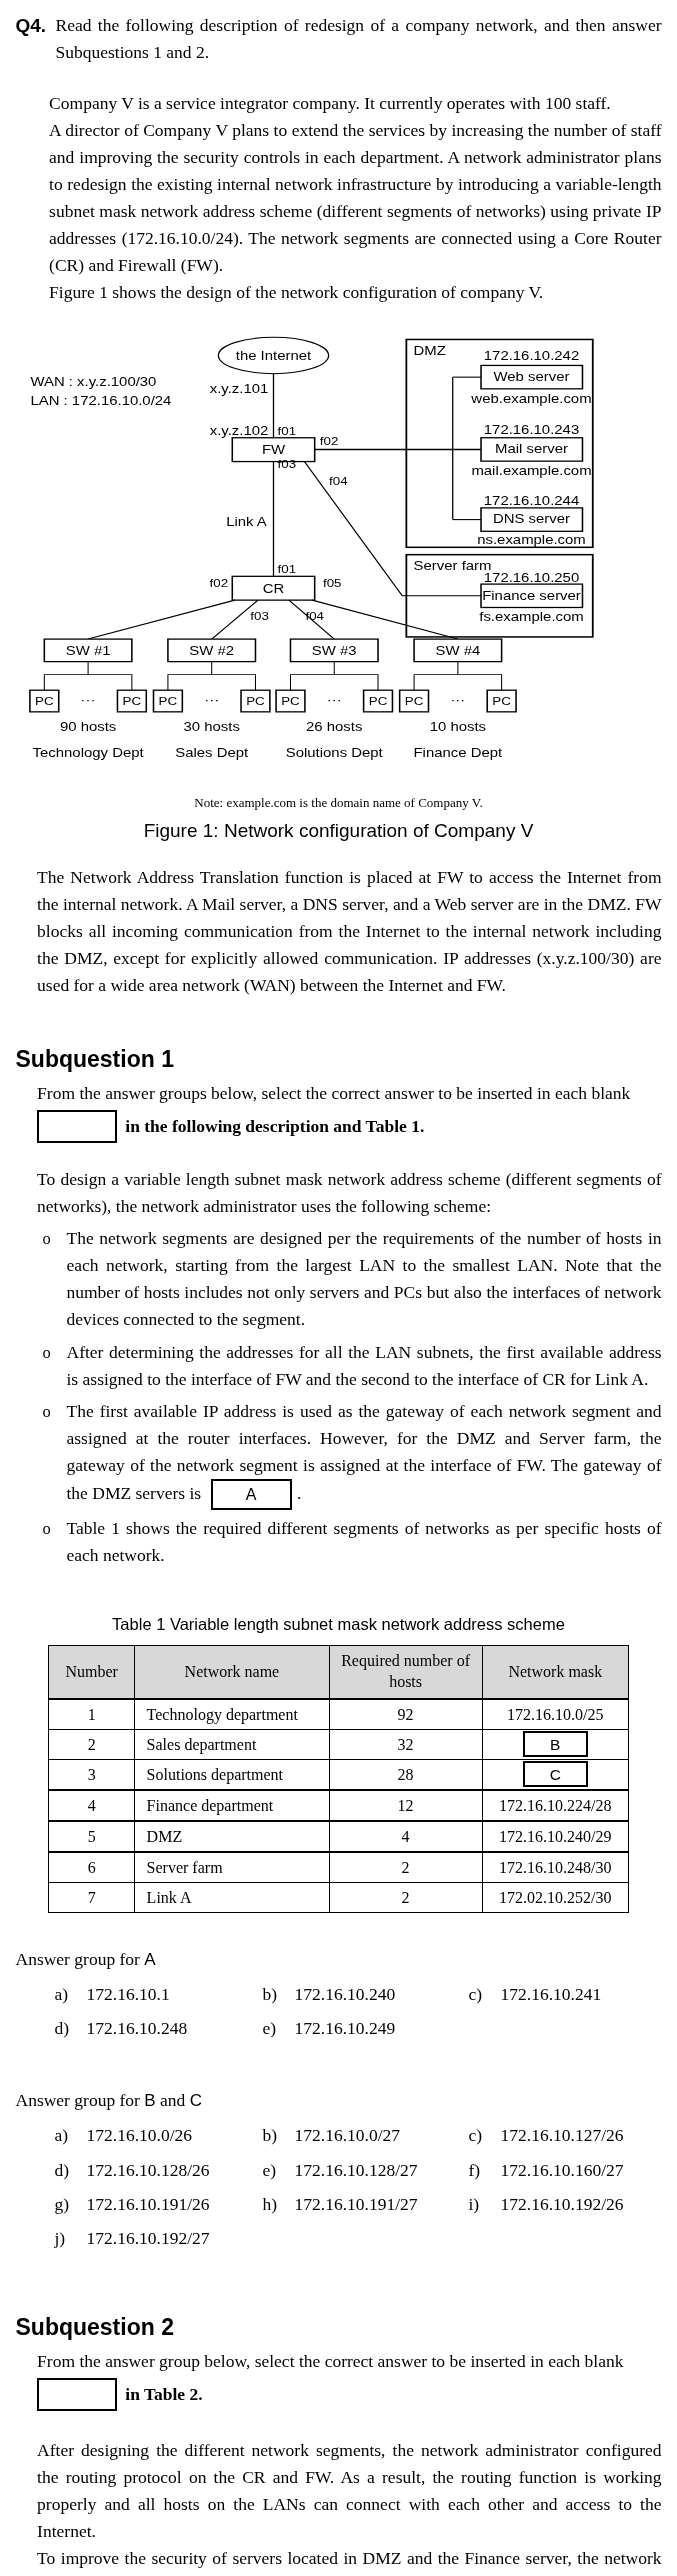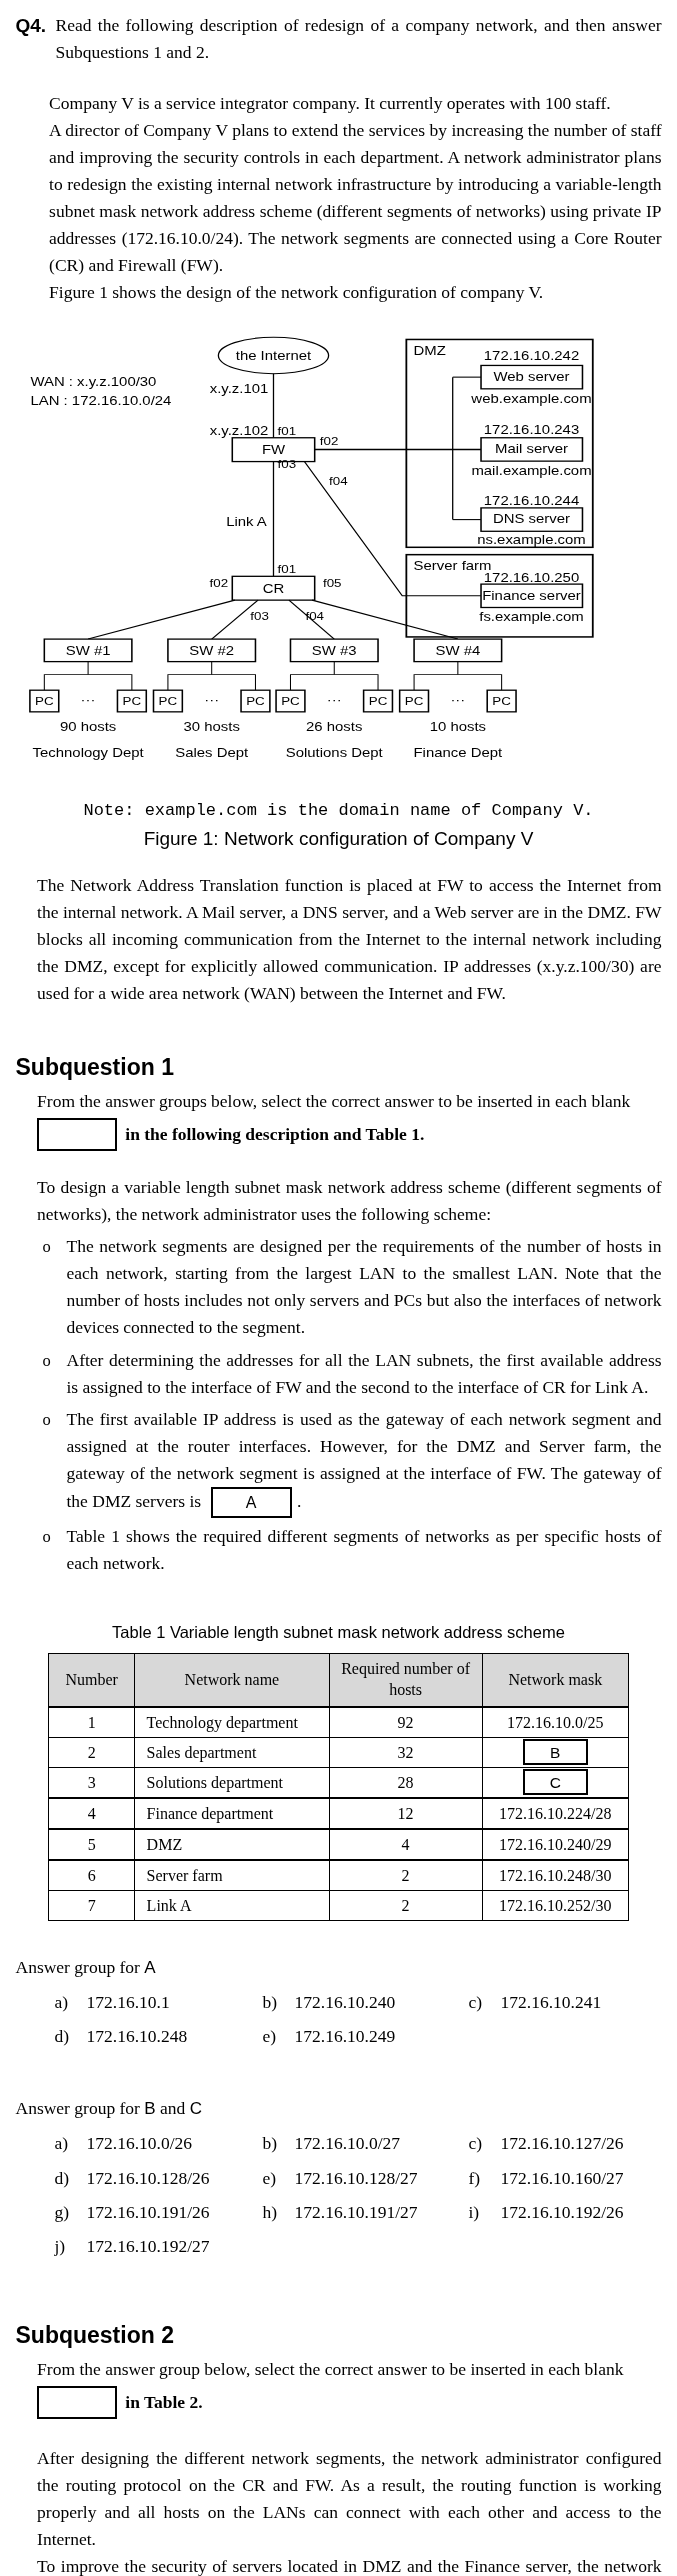--- a/index.html
+++ b/index.html
@@ -13,21 +13,21 @@
   .qrow{display:flex;margin-top:3.1px;}
   .qlabel{font-family:"Liberation Sans",sans-serif;font-weight:bold;font-size:19px;width:40px;flex:0 0 40px;}
   .qtext{flex:1;text-align:justify;}
 
   .intro{margin:24px 0 0 21.6px;}
   .intro p{margin:0 0 0 12px;}
   .intro .p2{text-align:justify;}
 
   
   .figwrap{margin:30px 0 0 0;}
-  .fig-note{margin-top:20px;font-family:Liberation Mono, monospace;font-size:17px;}
+  .fig-note{margin-top:12px;font-family:Liberation Serif, serif;font-size:13px;}
   .fig-caption{margin-top:1px;font-family:"Liberation Sans",sans-serif;font-size:19px;}
   svg text{font-family:"Liberation Sans",sans-serif;fill:#000;}
   .dev{fill:#fff;stroke:#000;stroke-width:3px;}
   .zone{fill:none;stroke:#000;stroke-width:3.5px;}
   .wire{stroke:#000;stroke-width:2.5px;fill:none;}
   .wire-thick{stroke:#000;stroke-width:3.5px;fill:none;}
   .lbl{font-size:29px;}
   .port{font-size:26px;}
 
   .natp{margin:19.6px 0 0 21.6px;text-align:justify;}
@@ -284,21 +284,21 @@
     <tr class="thick">
       <td>6</td>
       <td class="nm">Server farm</td>
       <td>2</td>
       <td>172.16.10.248/30</td>
     </tr>
     <tr>
       <td>7</td>
       <td class="nm">Link A</td>
       <td>2</td>
-      <td>172.16.10.252/30</td>
+      <td>172.02.10.252/30</td>
     </tr>
   </tbody>
     </table>
 
   <div class="agroup">
     <div class="gtitle"><span>Answer group for </span><span class="sans">A</span></div>
     <div class="opts">
       <div class="opt">
           <span class="ol">a)</span>
           <span>172.16.10.1</span>

